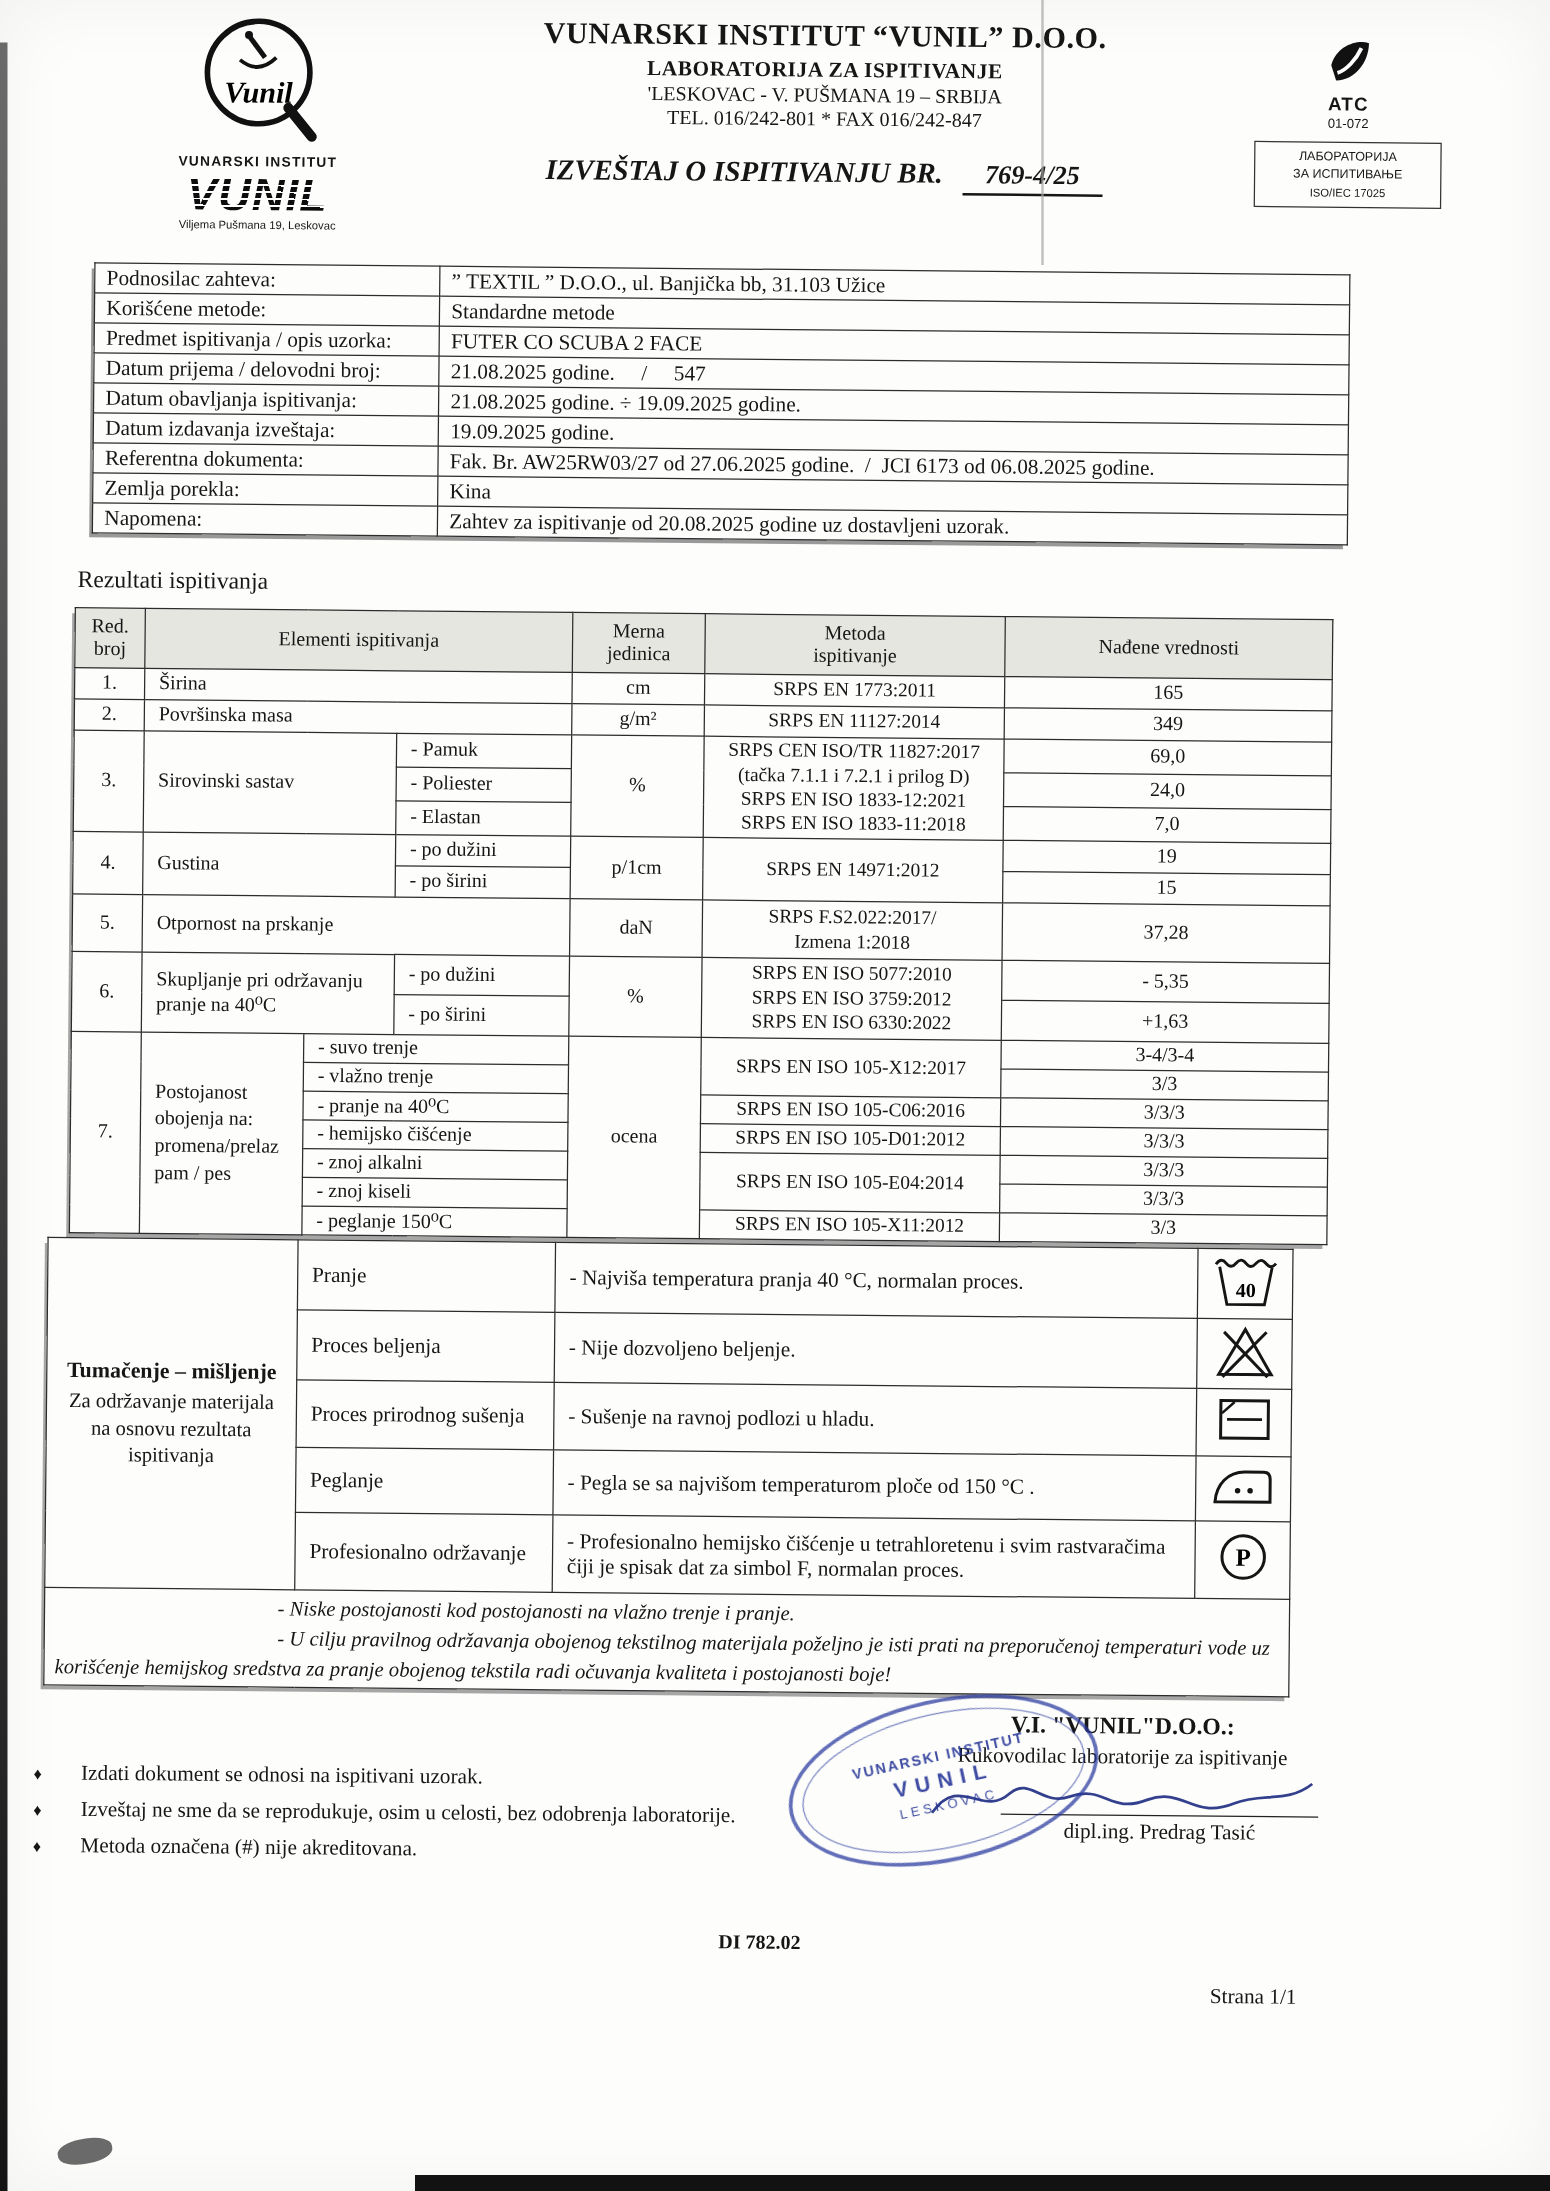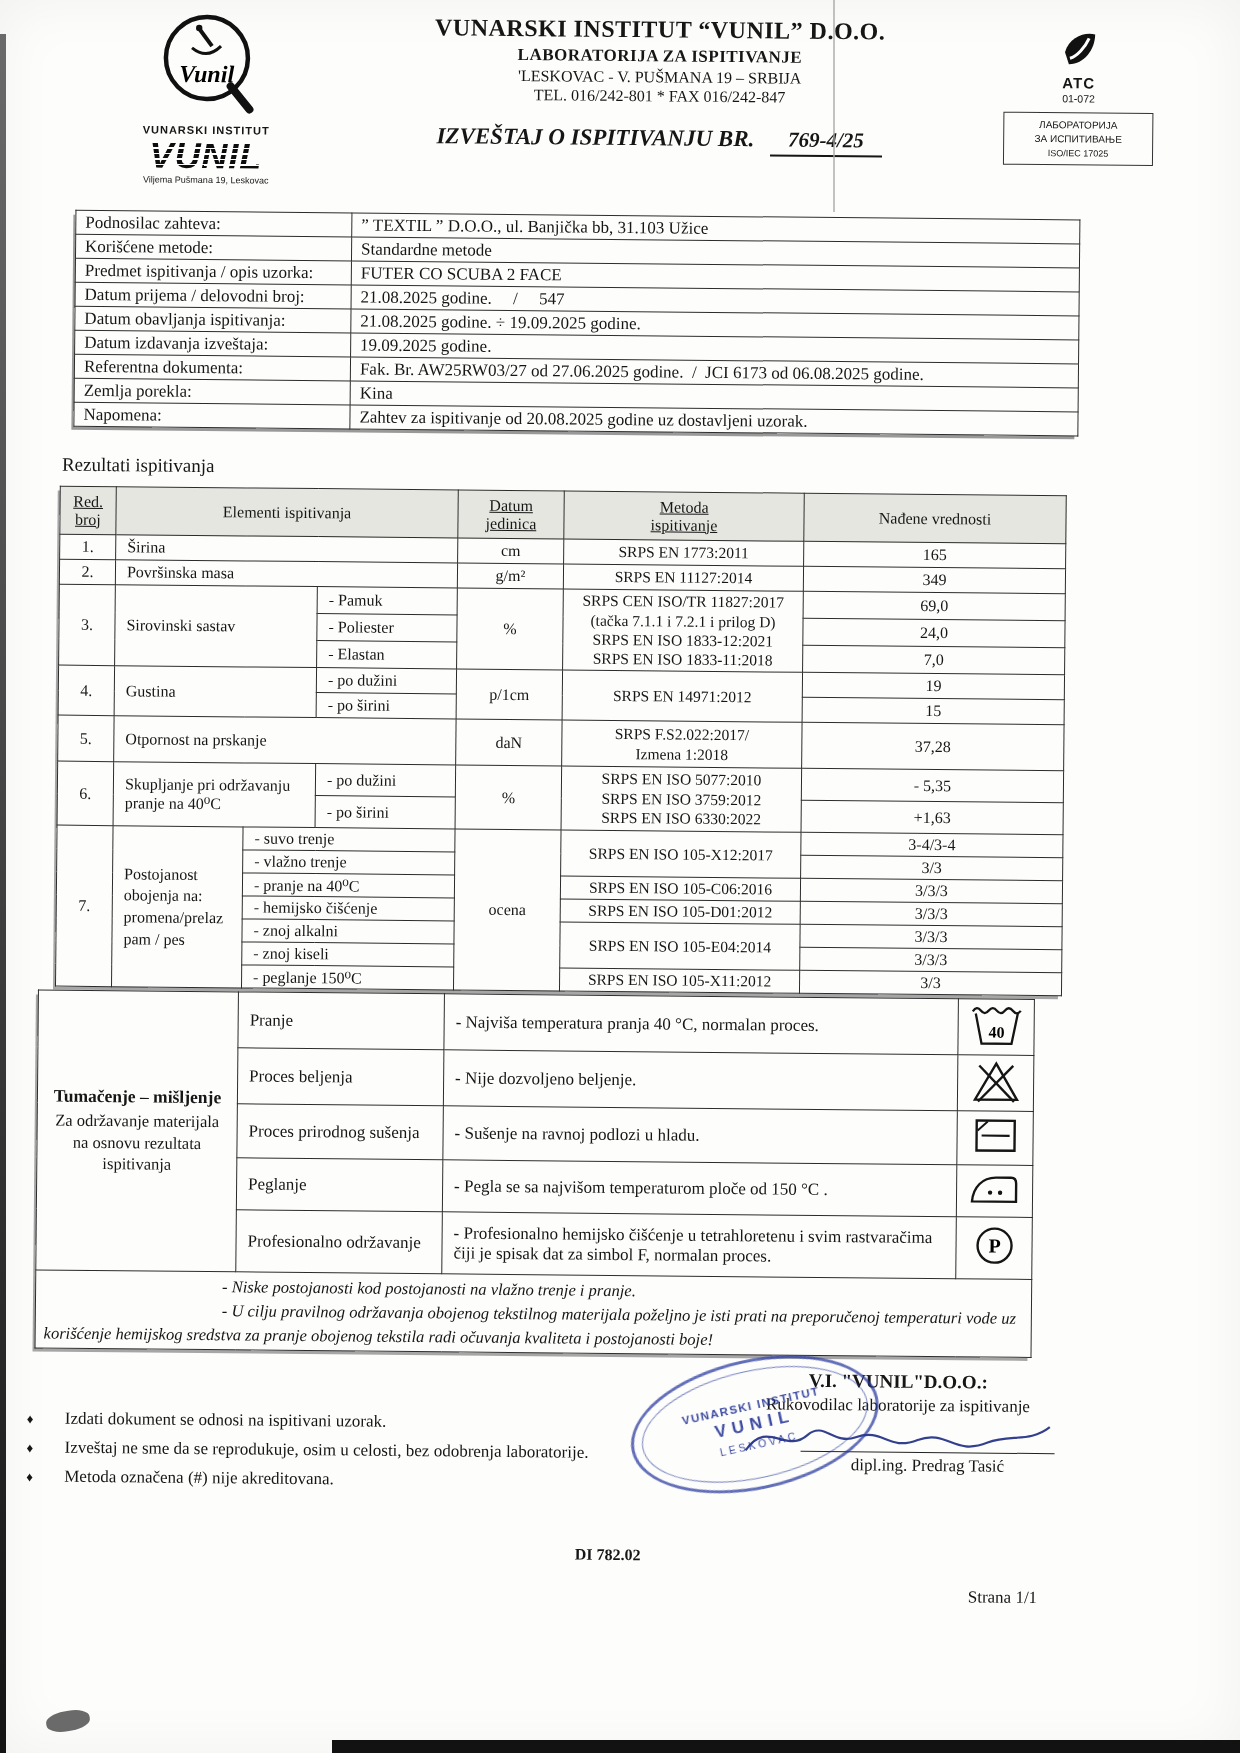--- a/index.html
+++ b/index.html
@@ -41,21 +41,21 @@
   td, th { border:1.6px solid #2c2c2c; vertical-align:middle; }
   .info-table { width:1005px; margin:26px 0 0 75px; font-size:17px; box-shadow:-3px 4px 0 -1px #999; }
   .info-table td { padding:1px 9px; height:24px; }
   .info-table .lbl { width:276px; }
 
   .section-title { font-size:19px; margin:27px 0 10px 64px; }
 
   .results { width:1006px; margin-left:62px; font-size:16px; box-shadow:-3px 4px 0 -1px #a6a6a6; }
   .results th { background:#e6e6e1; font-weight:normal; font-size:16px; text-align:center; padding:2px; }
   .results td { padding:1px 5px; }
-  .hw { display:inline-block; max-width:96px;text-decoration:underline; }
+  .hw { display:inline-block; max-width:96px; }
   .w50 { max-width:46px; }
   .c { text-align:center; }
   .l { text-align:left; padding-left:11px !important; }
   .mtd { font-size:15.5px; line-height:1.25; }
   .tight { line-height:1.35; }
   tr.rhead { height:48px; }
   tr.r25 { height:25px; }
   tr.r27 { height:27px; }
   tr.r32 { height:32px; }
   tr.r46 { height:46px; }
@@ -201,21 +201,21 @@
           <col style="width:72px">
           <col style="width:140px">
           <col style="width:106px">
           <col style="width:240px">
           <col style="width:262px">
       </colgroup>
       <thead>
         <tr class="rhead">
           <th><span class="hw w50">Red. broj</span></th>
           <th colspan="3"><span>Elementi ispitivanja</span></th>
-          <th><span class="hw">Datum jedinica</span></th>
+          <th><span class="hw">Merna jedinica</span></th>
           <th><span class="hw">Metoda ispitivanje</span></th>
           <th><span>Nađene vrednosti</span></th>
         </tr>
       </thead>
       <tbody>
         <tr class="r25">
           <td class="c">1.</td>
           <td class="l" colspan="3">Širina</td>
           <td class="c">cm</td>
           <td class="c mtd">SRPS EN 1773:2011</td>

